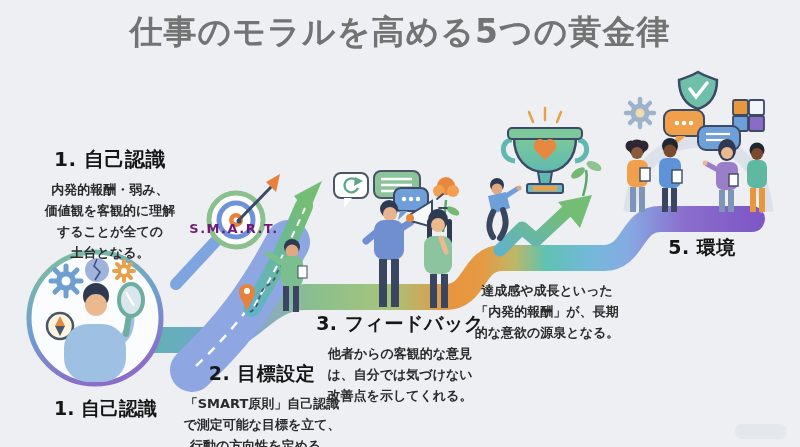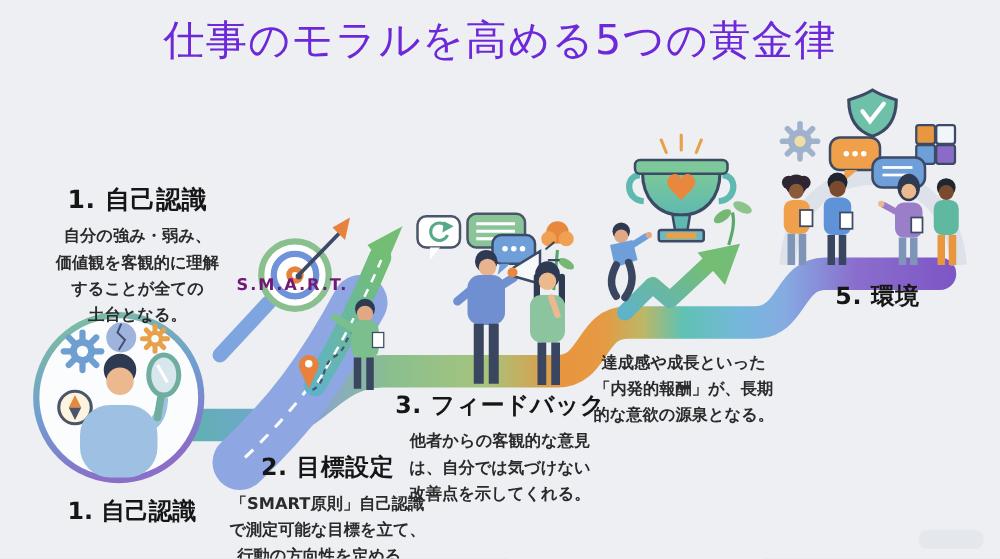--- a/index.html
+++ b/index.html
@@ -4,37 +4,37 @@
 <style>
   html,body{margin:0;padding:0;background:#dfe2e6;}
   .canvas{
     position:relative;width:800px;height:447px;overflow:hidden;
     background:#edeff2;
     font-family:"DejaVu Sans","Liberation Sans",sans-serif;
   }
   .scene{position:absolute;left:0;top:0;}
   .title{
     position:absolute;left:0;top:10px;width:800px;margin:0;
-    text-align:center;font-size:33px;font-weight:400;color:#6d28d9;
+    text-align:center;font-size:33px;font-weight:700;color:#737373;
     letter-spacing:1px;
   }
   .step-text{position:absolute;text-align:center;}
   .step-text h2{
     margin:0 0 6px 0;font-size:19px;font-weight:900;color:#161616;letter-spacing:.5px;
   }
   .step-text p{
     margin:0;font-size:13px;line-height:1.62;font-weight:700;color:#2b2b2b;
     white-space:pre-line;
   }
   .s1{left:14px;top:146px;width:192px;}
   .s1 h2{font-size:20px;}
   .s2{left:174px;top:361px;width:176px;}
   .s3{left:316px;top:311px;width:168px;}
   .s4{left:466px;top:280px;width:162px;}
-  .s5{left:610px;top:224px;width:184px;text-align:center;}
+  .s5{left:610px;top:235px;width:184px;text-align:center;}
   .caption{
     position:absolute;left:28px;top:396px;width:155px;text-align:center;
     font-size:19px;font-weight:900;color:#161616;
   }
   .smart{
     position:absolute;left:170px;top:221px;width:128px;text-align:center;
     font-size:13px;font-weight:800;color:#701a75;letter-spacing:1.5px;
   }
 </style>
 </head>
@@ -326,21 +326,21 @@
       </g>
     </g>
 
     <rect x="735" y="424" width="52" height="15" rx="7" fill="#e4e7ec"></rect>
   </svg>
 
   <h1 class="title">仕事のモラルを高める5つの黄金律</h1>
 
   <div class="step-text s1">
     <h2>1. 自己認識</h2>
-    <p>自分の強み・弱み、
+    <p>内発的報酬・弱み、
 価値観を客観的に理解
 することが全ての
 土台となる。</p>
   </div>
 
   <div class="smart">S.M.A.R.T.</div>
 
   <div class="step-text s2">
     <h2>2. 目標設定</h2>
     <p>「SMART原則」自己認識

